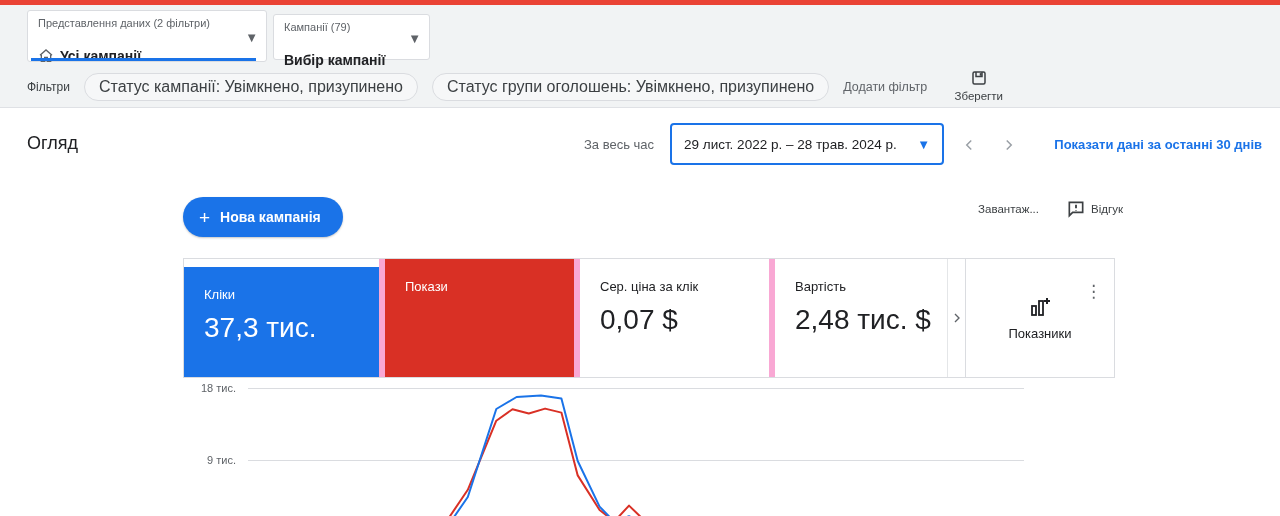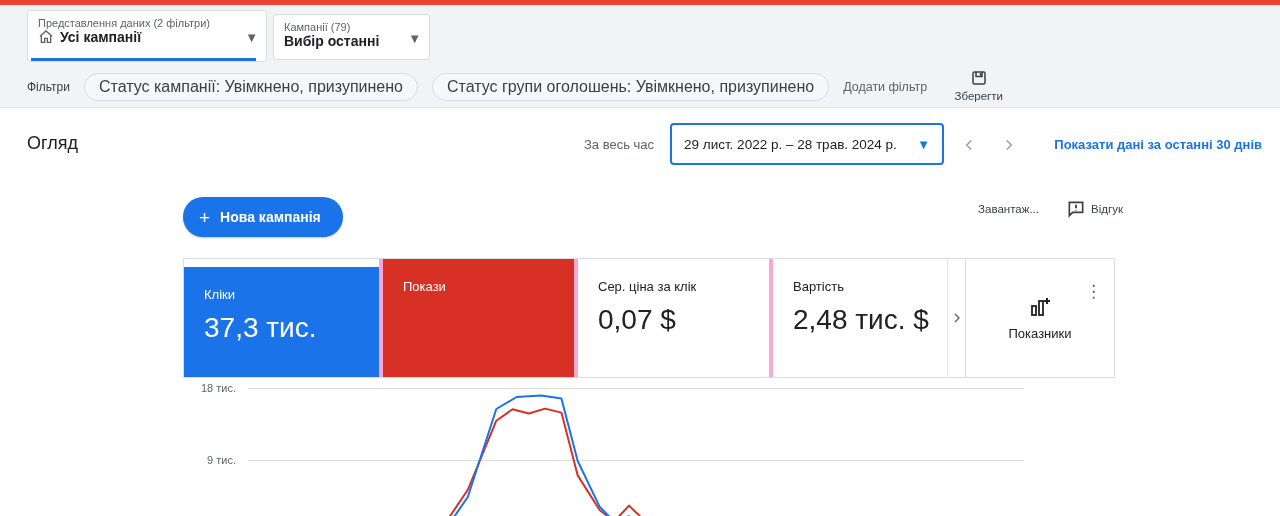--- a/index.html
+++ b/index.html
@@ -10,21 +10,21 @@
   .top-red-bar { position:absolute; left:0; top:0; width:1280px; height:5px; background:#ea4335; }
 
   .header-bg { position:absolute; left:0; top:5px; width:1280px; height:103px; background:#f1f3f4; border-bottom:1px solid #dfe1e5; }
 
   
   .selector { position:absolute; background:#fff; border:1px solid #dadce0; border-radius:3px; padding:6px 10px 4px 10px; cursor:pointer; }
   .selector.view { left:27px; top:10px; width:240px; height:52px; }
   .selector.view::after { content:""; position:absolute; left:3px; right:10px; bottom:0; height:3px; background:#1a73e8; }
   .selector.campaigns { left:273px; top:14px; width:157px; height:46px; }
   .sel-label { font-size:11px; color:#5f6368; white-space:nowrap; }
-  .sel-value-row { display:flex; align-items:center; margin-top:0; gap:6px; }
+  .sel-value-row { display:flex; align-items:center; margin-top:19px; gap:6px; }
   .sel-value { font-size:14px; font-weight:bold; color:#202124; white-space:nowrap; }
   .caret { position:absolute; right:8px; top:50%; transform:translateY(-42%); color:#5f6368; font-size:13px; }
   .home-ic { display:inline-flex; width:16px; height:16px; color:#5f6368; }
 
   
   .filter-bar { position:absolute; left:0; top:66px; width:1021px; height:42px; display:flex; align-items:center; padding-left:27px; gap:14px; }
   .filter-title { font-size:12px; color:#3c4043; }
   .chip { height:28px; display:flex; align-items:center; padding:0 14px; border:1px solid #dadce0; border-radius:14px; background:#f6f7f8; font-size:16px; color:#3c4043; white-space:nowrap; cursor:pointer; }
   .add-filter { font-size:12.5px; color:#5f6368; cursor:pointer; }
   .save-block { margin-left:auto; margin-right:18px; display:flex; flex-direction:column; align-items:center; gap:3px; cursor:pointer; margin-top:-4px; }
@@ -48,21 +48,21 @@
   .tool-block { position:absolute; top:199px; display:flex; flex-direction:row; align-items:center; gap:5px; cursor:pointer; }
   .tool-block .lbl { font-size:11.5px; color:#3c4043; white-space:nowrap; }
   .tool-block.download { left:973px; width:66px; }
   .tool-block.feedback { left:1066px; width:62px; }
   .icon-20 { width:20px; height:20px; color:#3c4043; }
 
   
   .score-strip { position:absolute; left:183px; top:258px; width:932px; height:120px; background:#fff; border:1px solid #dadce0; display:flex; }
   .card { width:195px; padding:20px 20px; cursor:pointer; }
   .card.c3 { width:178px; }
-  .card + .card { border-left:4px solid #f9a8d4; }
+  .card + .card { border-left:6px solid #f9a8d4; }
   .card .c-label { font-size:13px; margin-bottom:10px; white-space:nowrap; }
   .card .c-value { font-size:28px; white-space:nowrap; }
   .card-chevron { width:18px; display:flex; align-items:center; justify-content:center; color:#5f6368; cursor:pointer; border-left:1px solid #e4e6e8; }
   .metrics-panel { flex:1; position:relative; display:flex; flex-direction:column; align-items:center; justify-content:center; gap:7px; border-left:1px solid #dadce0; cursor:pointer; }
   .metrics-panel .lbl { font-size:13px; color:#202124; }
   .dots { position:absolute; right:12px; top:24px; font-size:17px; color:#5f6368; cursor:pointer; line-height:1; }
   .icon-24 { width:24px; height:24px; color:#202124; }
 
   
   .chart-section { position:absolute; left:0; top:378px; width:1024px; height:138px; overflow:hidden; }
@@ -90,21 +90,21 @@
           </svg>
       </span>
       <span class="sel-value">Усі кампанії</span>
     </div>
     <span class="caret">▼</span>
   </div>
 
   <div class="selector campaigns">
     <div class="sel-label">Кампанії (79)</div>
     <div class="sel-value-row">
-      <span class="sel-value">Вибір останні</span>
+      <span class="sel-value">Вибір кампанії</span>
     </div>
     <span class="caret">▼</span>
   </div>
 
   <div class="filter-bar">
     <span class="filter-title">Фільтри</span>
     <span class="chip">Статус кампанії: Увімкнено, призупинено</span>
     <span class="chip">Статус групи оголошень: Увімкнено, призупинено</span>
     <span class="add-filter">Додати фільтр</span>
     <span class="save-block">

